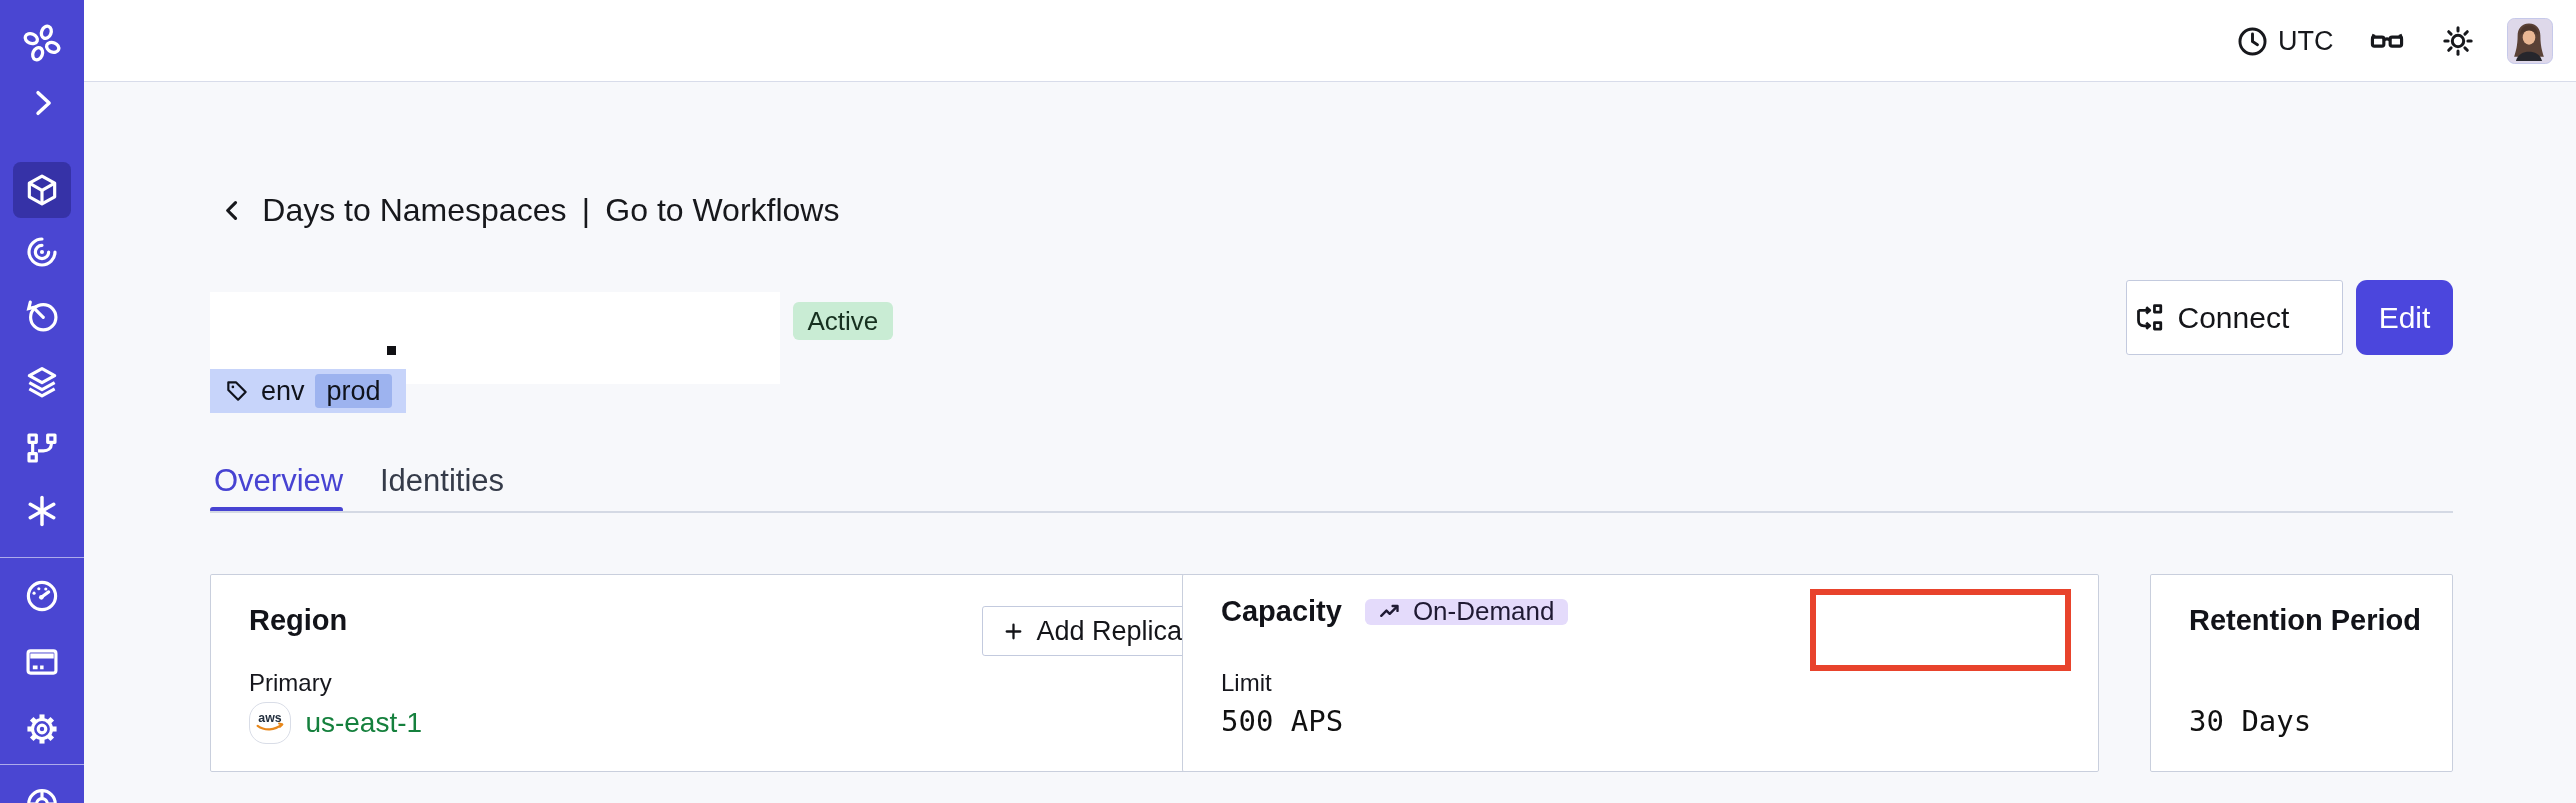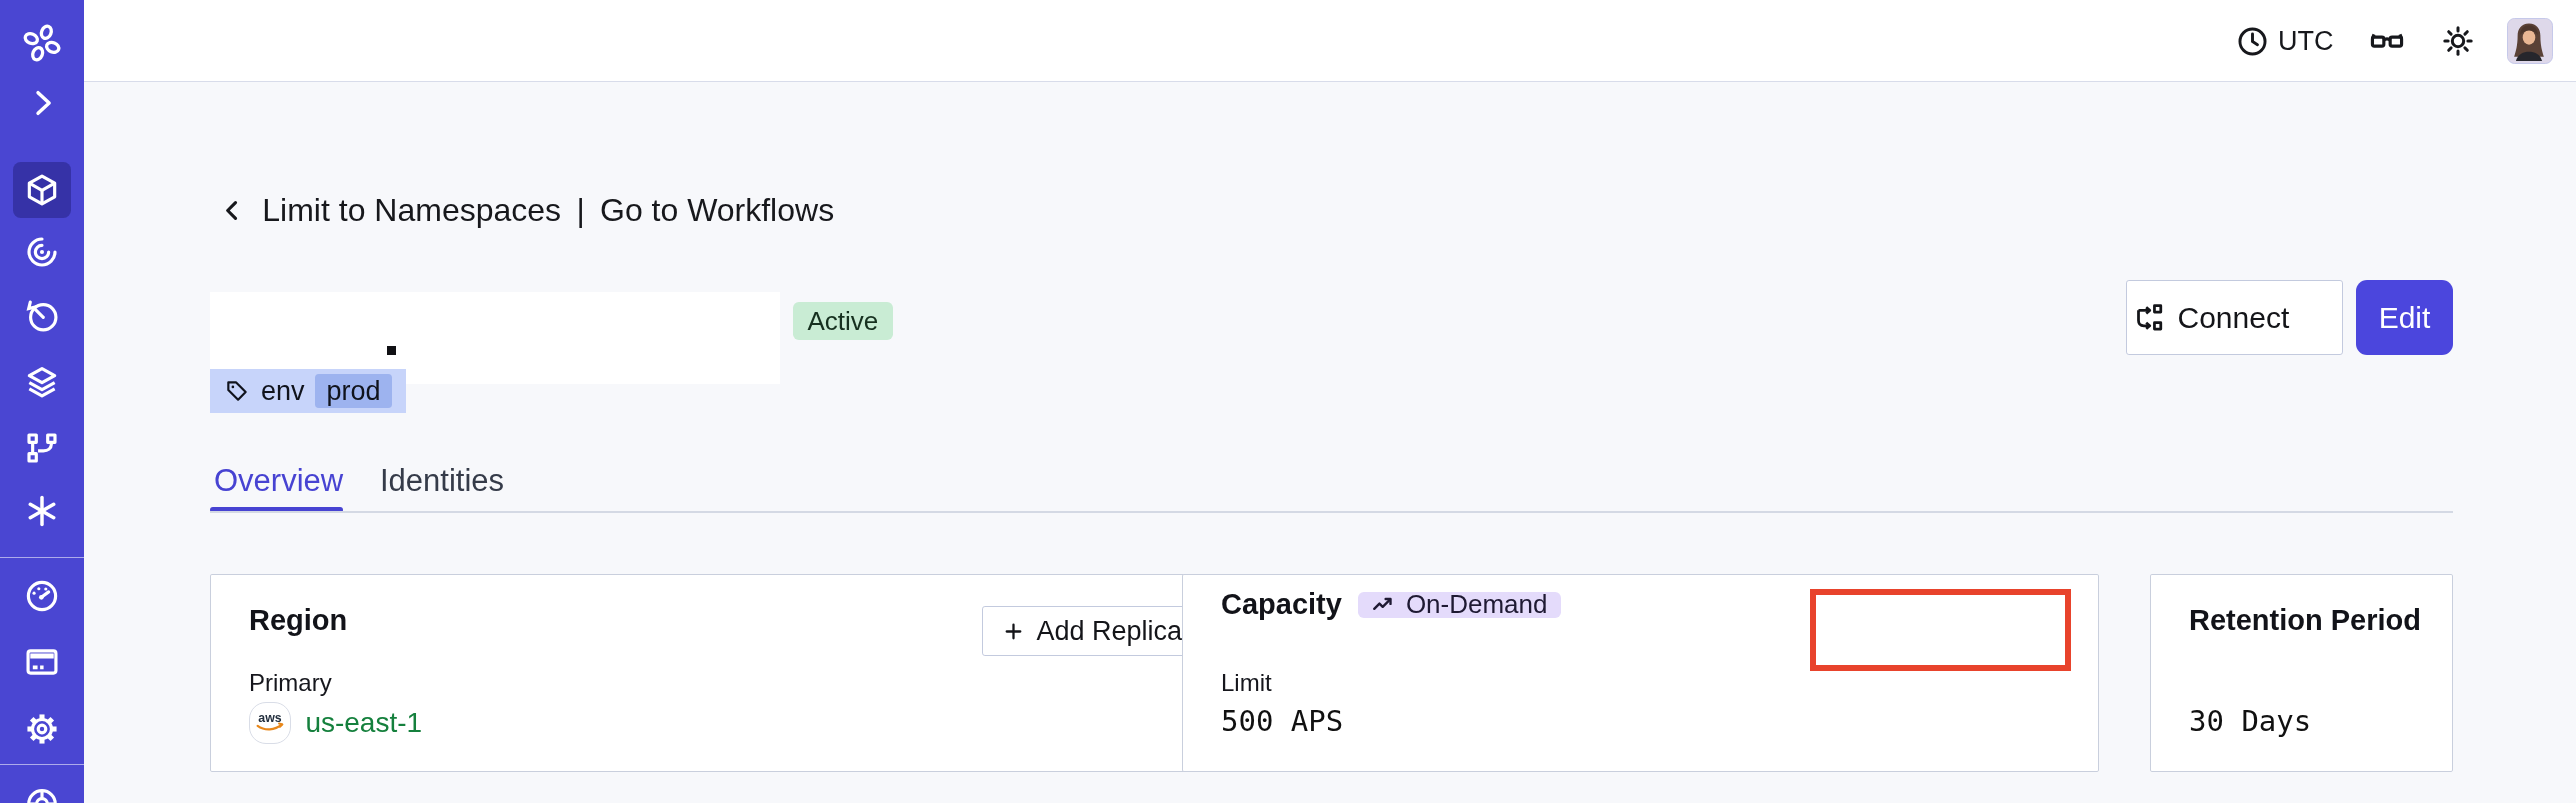--- a/index.html
+++ b/index.html
@@ -47,21 +47,21 @@
   #tab-identities{left:380px;color:#353b49;}
   .tab-underline{position:absolute;left:210px;top:507px;width:133px;height:5.8px;background:#4743d2;border-radius:2.9px;}
   .tabs-divider{position:absolute;left:210px;top:511px;width:2243px;height:1.9px;background:#d4d9e4;}
 
   
   .card{position:absolute;top:574px;height:198px;background:#fff;border:1.9px solid #c9cfdd;border-radius:1.9px;box-sizing:border-box;}
   #card-region{left:210px;width:1028px;}
   #card-capacity{left:1182px;width:917px;}
   #card-retention{left:2150px;width:303px;}
   .card-title{position:absolute;left:38px;top:29px;font-size:29px;font-weight:700;color:#121319;}
-  .title-row{position:absolute;left:38px;top:13px;display:flex;align-items:center;gap:16px;}
+  .title-row{position:absolute;left:38px;top:20px;display:flex;align-items:center;gap:23px;}
   .title-row .card-title{position:static;}
   .field-label{position:absolute;left:38px;top:94px;font-size:24px;color:#16171d;}
   .mono-value{position:absolute;left:38px;top:129px;font-size:29px;font-family:"DejaVu Sans Mono",monospace;color:#111;}
   .od-badge{height:26px;display:flex;align-items:center;gap:8.6px;background:#e4dbfb;color:#1f1a33;border-radius:5.8px;
     padding:0 13.4px;font-size:26px;font-weight:500;}
   .card-btn{position:absolute;height:50px;display:flex;align-items:center;gap:10.5px;background:#fff;border:1.9px solid #c3cade;
     border-radius:2.9px;box-sizing:border-box;font-size:27px;color:#141519;padding:0 18px;cursor:pointer;}
   #btn-add-replica{right:36px;top:31px;}
   #btn-manage{right:35px;top:32px;height:48px;}
   .red-highlight{position:absolute;right:27px;top:14.4px;width:261px;height:82px;border:6.7px solid #e8432c;box-sizing:border-box;
@@ -226,21 +226,21 @@
       <path d="M9 48c2.5-8 8.5-10.5 15-10.5S36.5 40 39 48z" fill="#26262c"></path>
       <path d="M24 7c-6.5 0-10 5-10 11 0 0 4-5 10-5s10 5 10 5c0-6-3.5-11-10-11z" fill="#4c362c"></path>
     </svg>
   </div>
 </header>
 
 <div id="breadcrumb">
   <svg width="29" height="29" viewBox="0 0 24 24" fill="none" stroke="#17181c" stroke-width="2.6" stroke-linecap="round" stroke-linejoin="round">
       <path d="M14.5 5.5L8 12l6.5 6.5"></path>
     </svg>
-  <span class="crumb">Limit to Namespaces</span>
+  <span class="crumb">Days to Namespaces</span>
   <span class="sep">|</span>
   <span class="crumb">Go to Workflows</span>
 </div>
 
 <div class="redact-box"></div>
 <div class="redact-dot"></div>
 <div class="status-badge">Active</div>
 
 <div class="tag-pill">
   <svg width="26" height="26" viewBox="0 0 24 24" fill="none" stroke="#10131c" stroke-width="2" stroke-linejoin="round">

